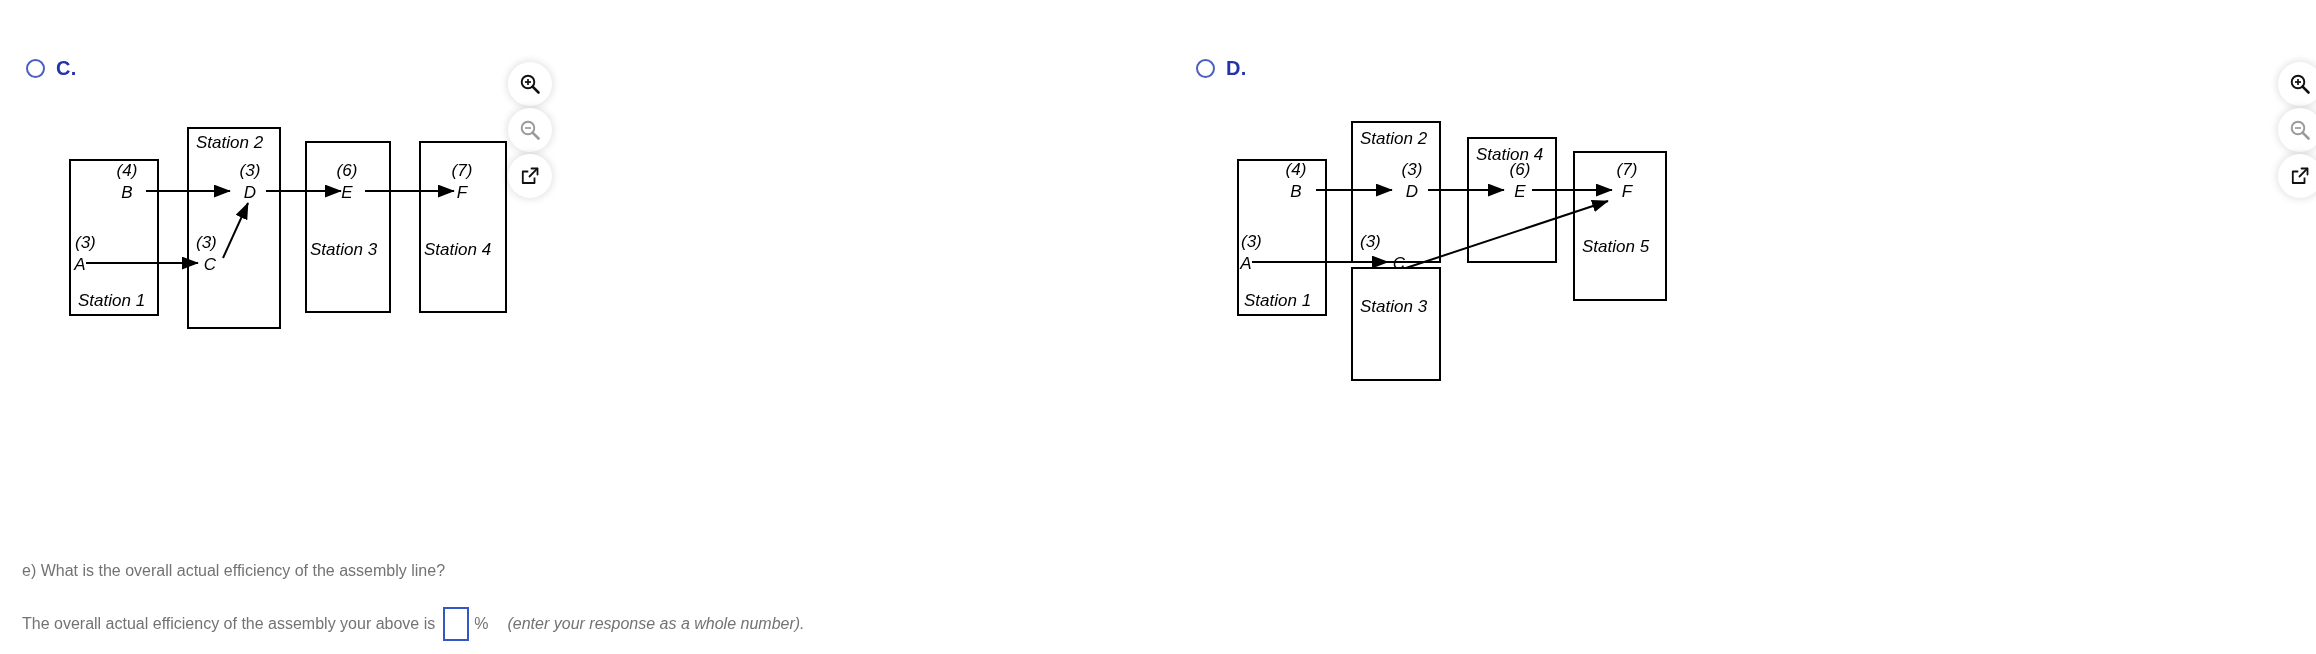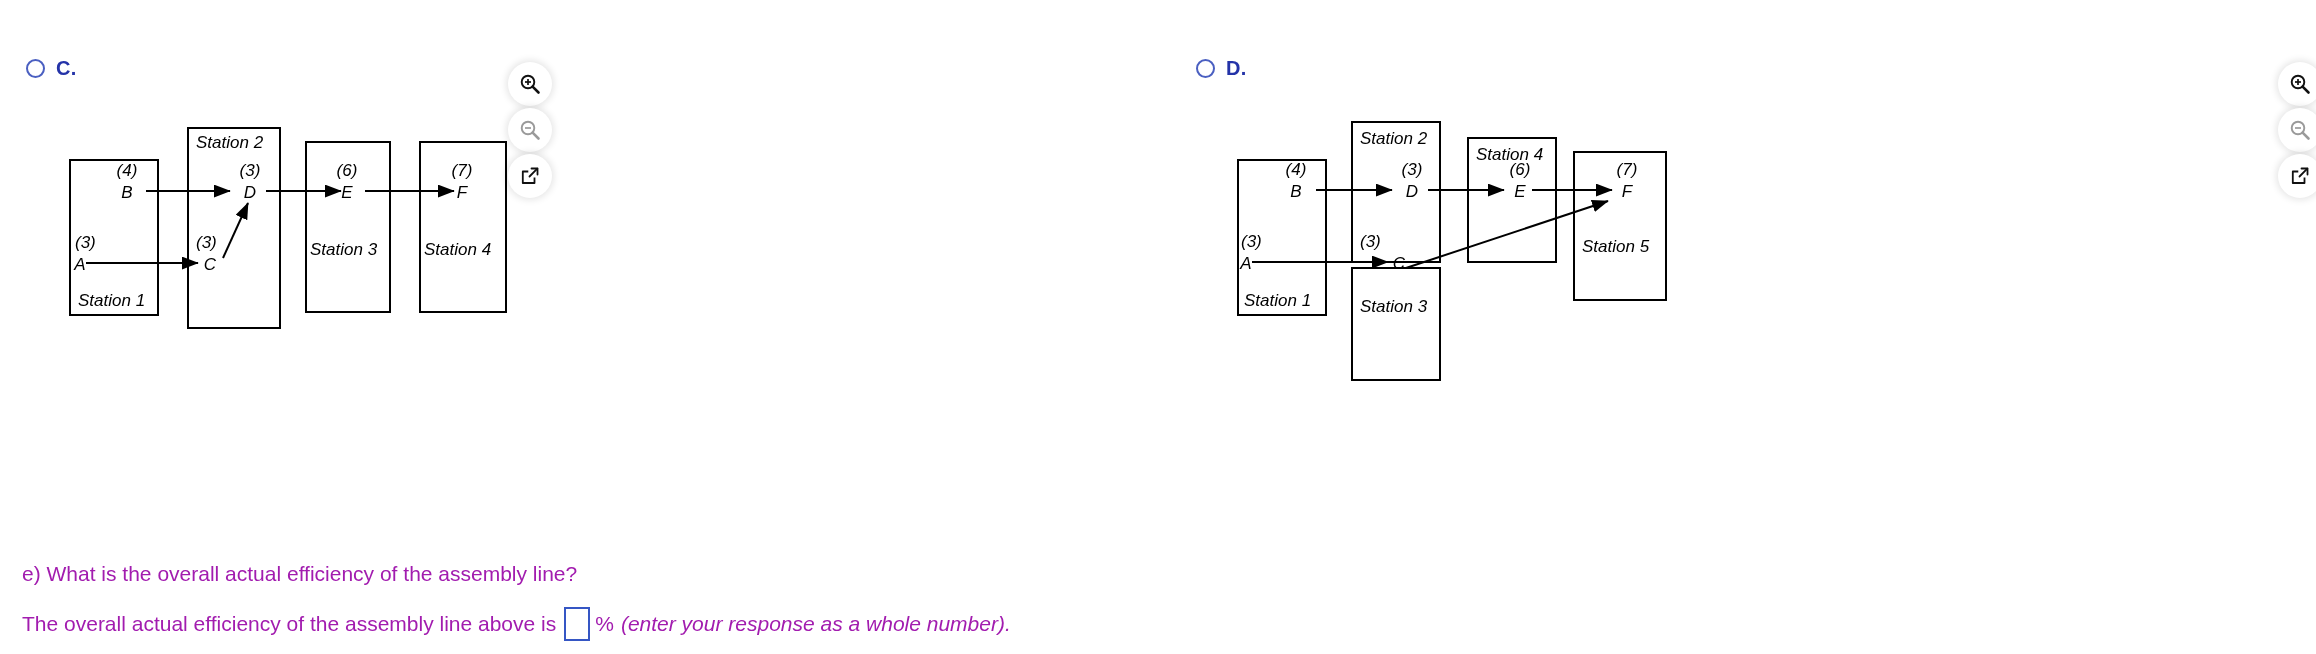--- a/index.html
+++ b/index.html
@@ -75,22 +75,22 @@
     justify-content: center;
   }
   .icon-btn.i1 { top: 0px; }
   .icon-btn.i2 { top: 46px; }
   .icon-btn.i3 { top: 92px; }
 
   
   .q-block {
     position: absolute;
     left: 22px;
-    font-size: 21px;
-    color: #a21caf;
+    font-size: 16px;
+    color: #737373;
     white-space: nowrap;
   }
   #question-e { top: 562px; }
   #answer-line {
     top: 607px;
     display: flex;
     align-items: center;
   }
   .answer-box {
     display: inline-block;
@@ -98,21 +98,21 @@
     height: 34px;
     border: 2px solid #3556c4;
     background: #fff;
     box-sizing: border-box;
     margin: 0 2px 0 8px;
     vertical-align: middle;
   }
   .pct { margin-left: 3px; }
   .hint {
     font-style: italic;
-    margin-left: 7px;
+    margin-left: 19px;
   }
 </style>
 </head>
 <body>
 
 <div class="option-head" style="left:26px; top:58px;">
   <span class="radio"></span>
   <span class="option-letter">C.</span>
 </div>
 
@@ -249,17 +249,17 @@
         <line x1="18.3" y1="3.7" x2="10.5" y2="11.5" stroke="#111" stroke-width="1.8" stroke-linecap="round"></line>
         <path d="M15.5 12.5 V18 H3.8 V6.5 H9.3" fill="none" stroke="#111" stroke-width="1.8" stroke-linejoin="round"></path>
       </svg>
     </div>
   </div>
 </div>
 
 <div class="q-block" id="question-e">e) What is the overall actual efficiency of the assembly line?</div>
 
 <div class="q-block" id="answer-line">
-  <span>The overall actual efficiency of the assembly line above is</span>
+  <span>The overall actual efficiency of the assembly your above is</span>
   <span class="answer-box"></span>
   <span class="pct">%</span>
   <span class="hint">(enter your response as a whole number).</span>
 </div>
 
 </body></html>

